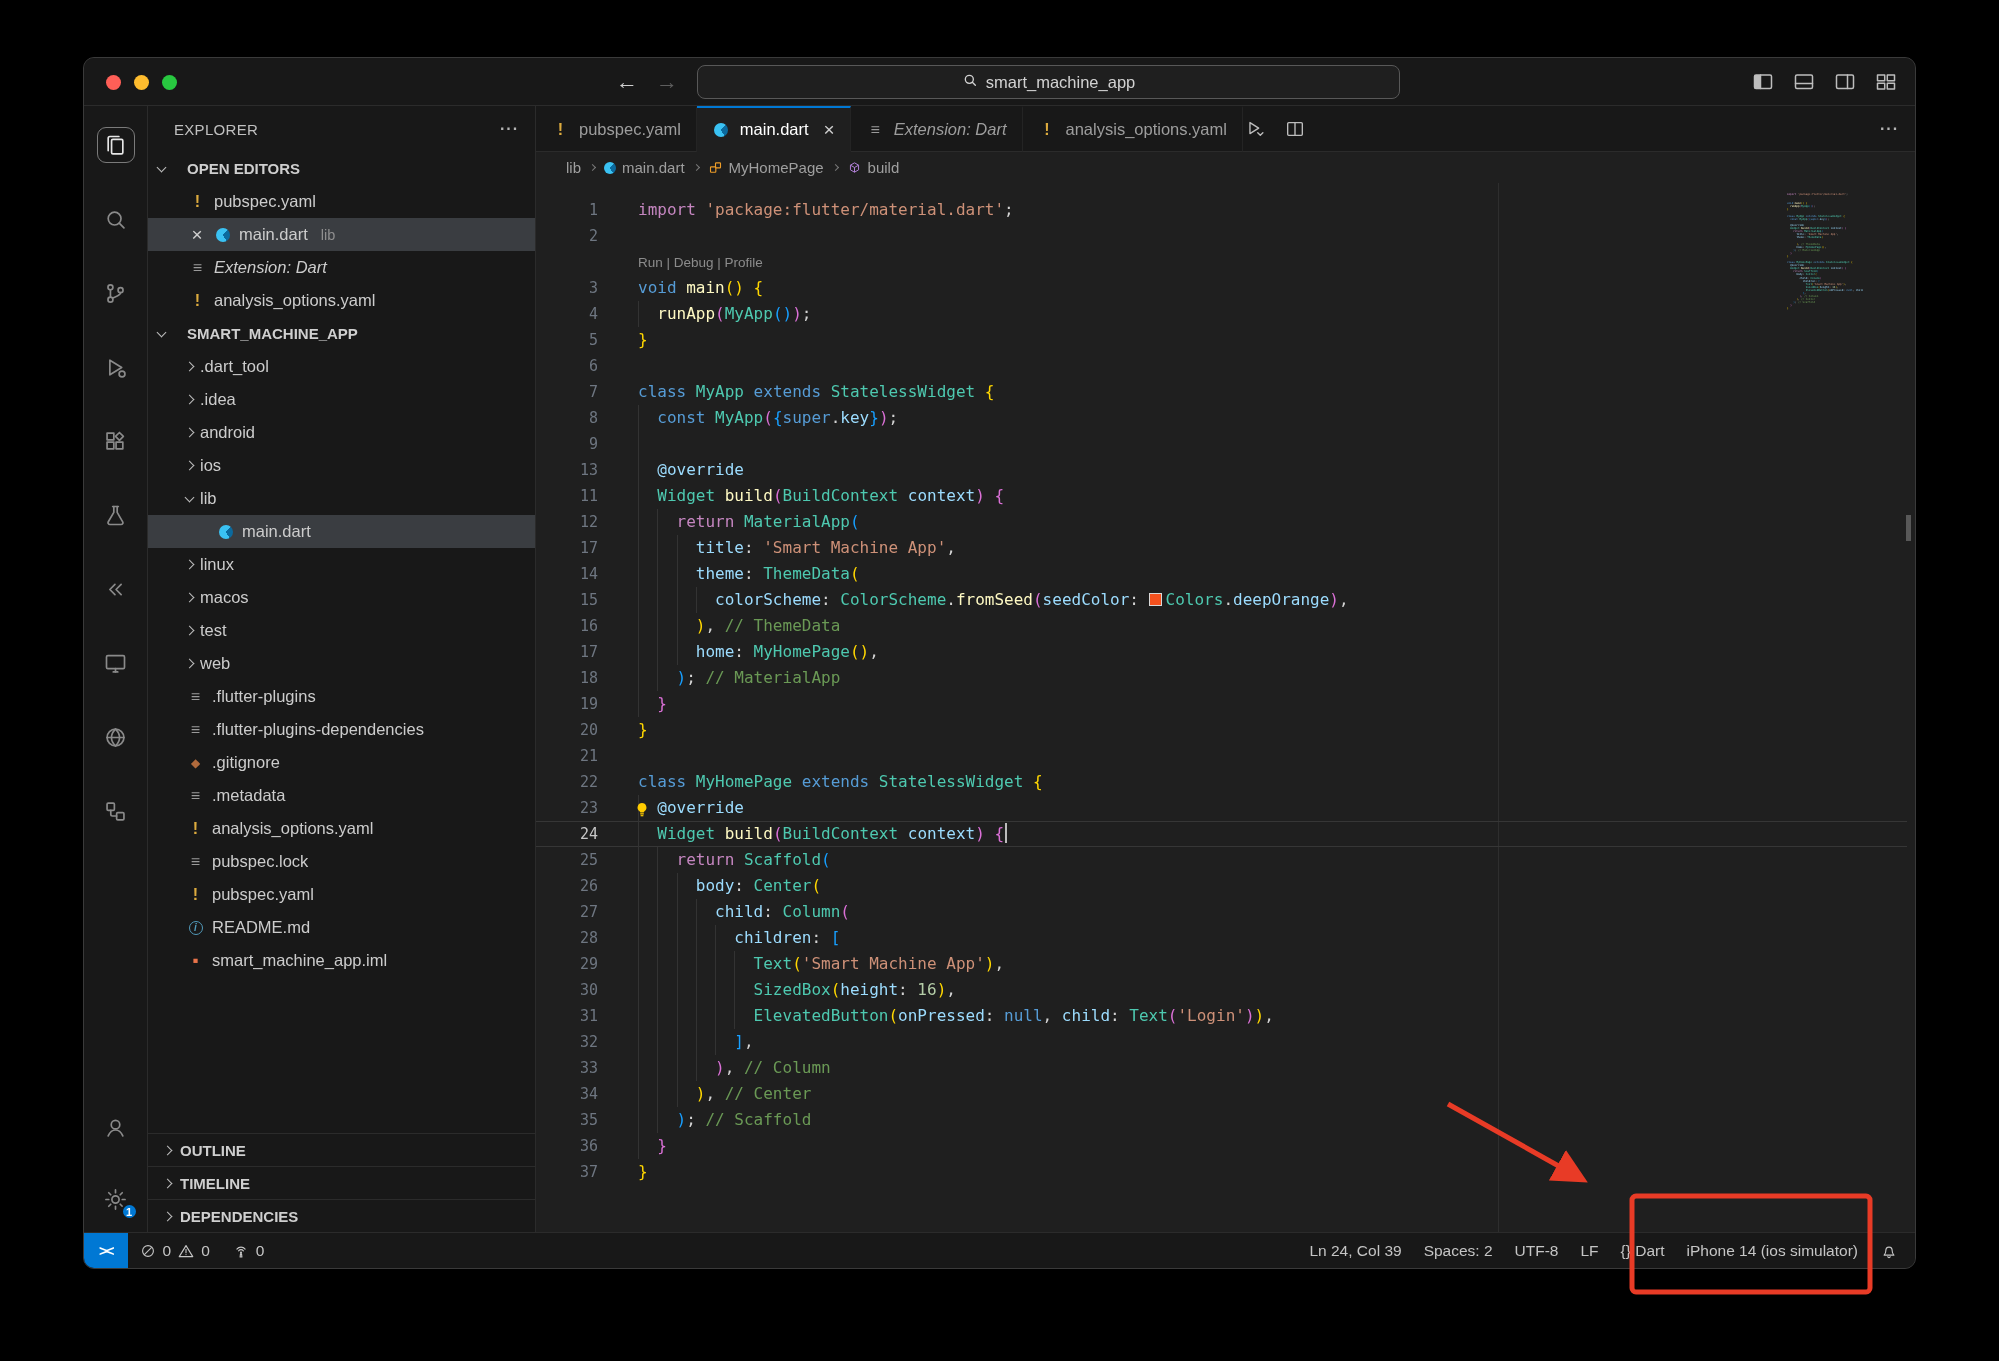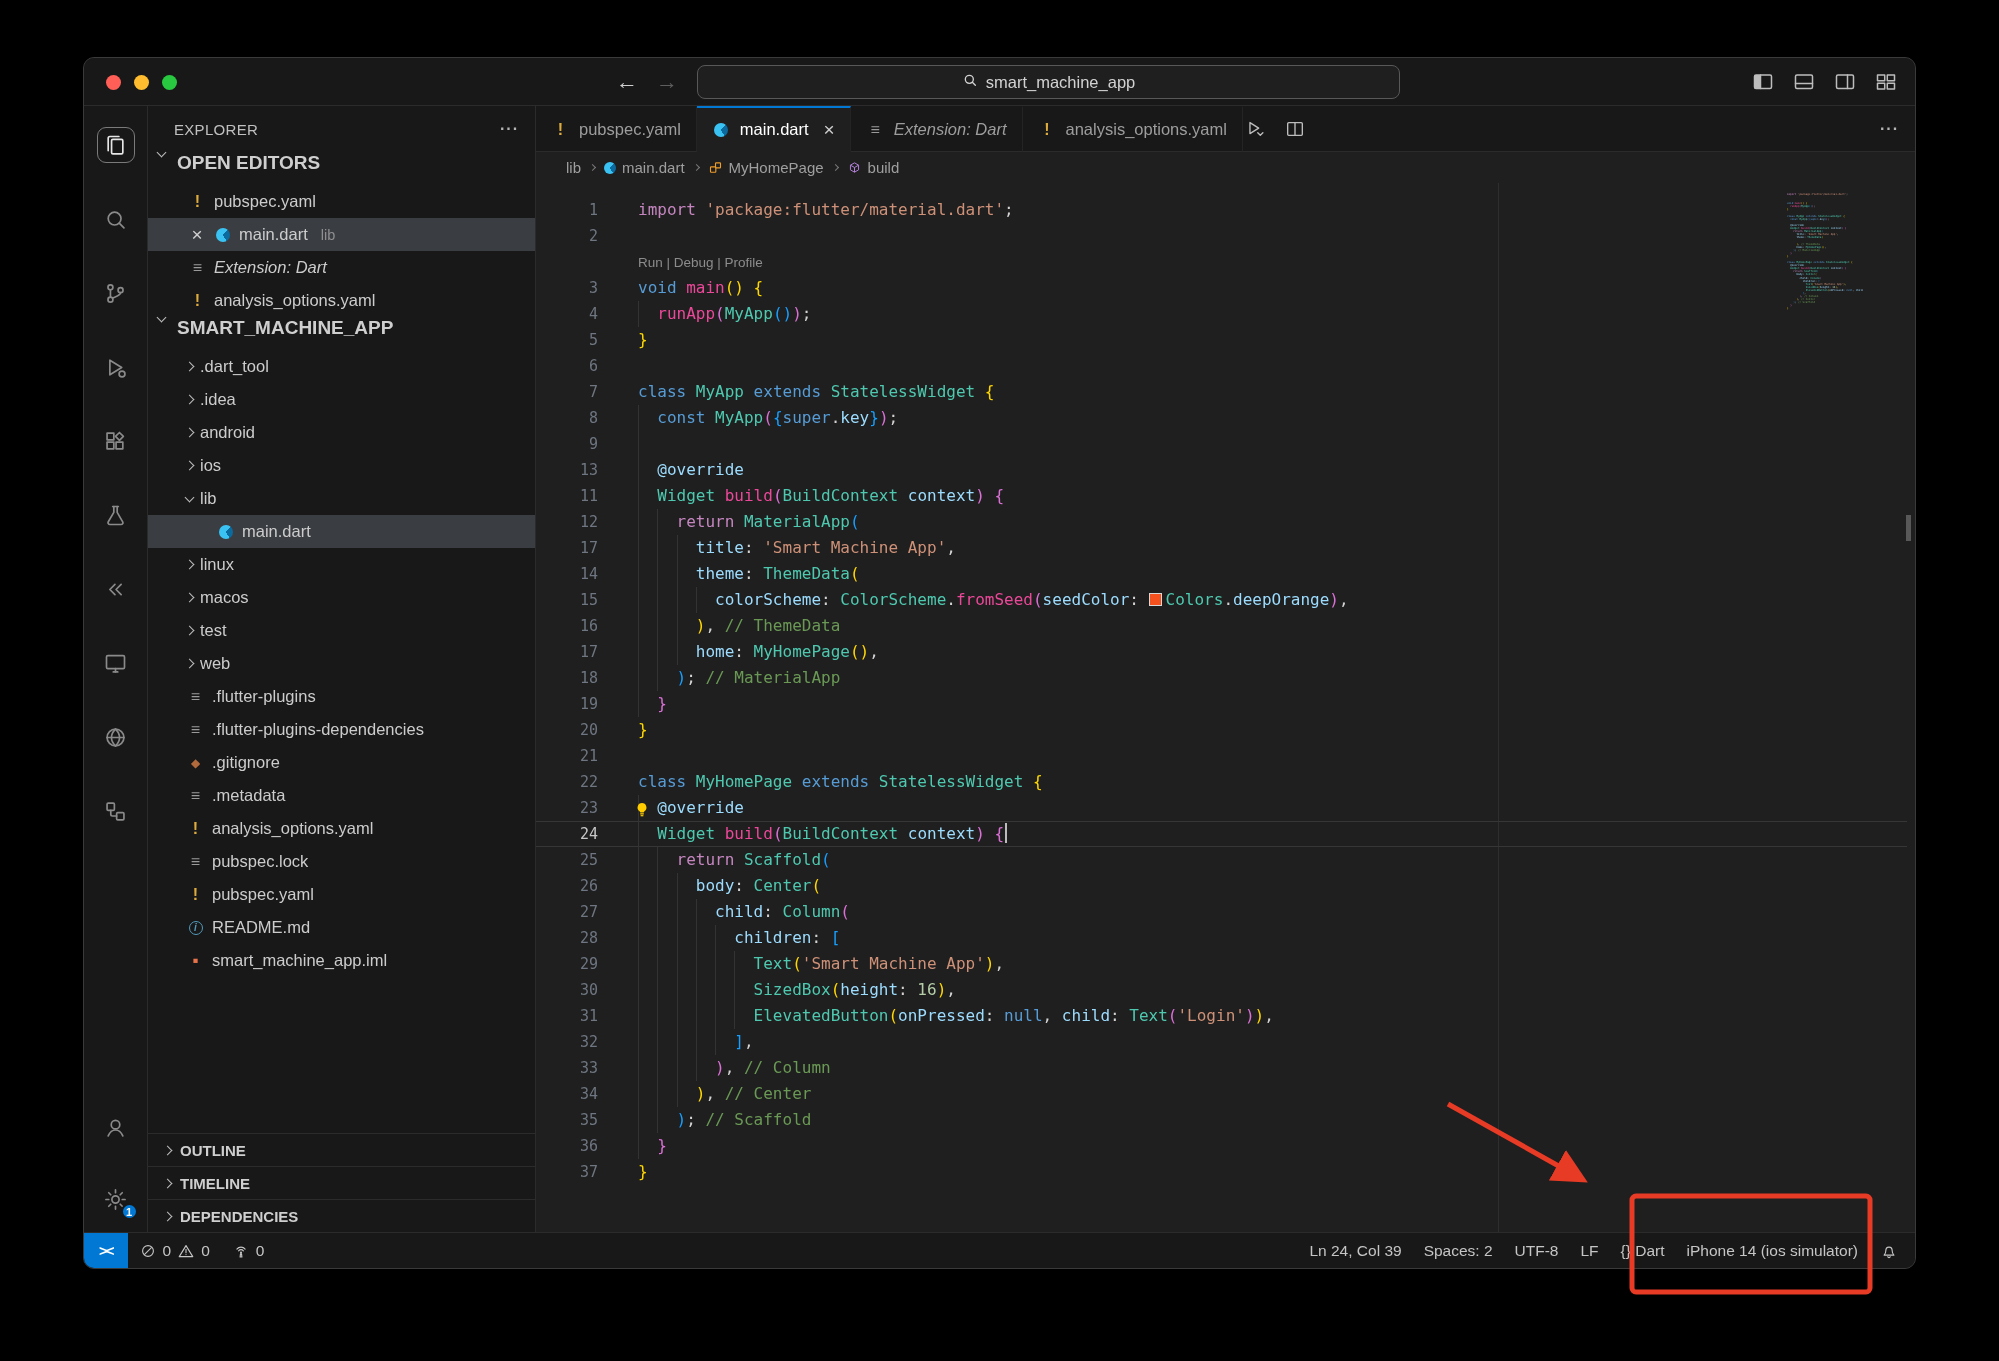--- a/index.html
+++ b/index.html
@@ -22,21 +22,21 @@
   .activitybar{width:64px;background:#181818;border-right:1px solid #2b2b2b;display:flex;flex-direction:column;align-items:center;gap:40px;padding-top:22px;flex:none}
   .ab-item{position:relative;width:36px;height:34px;display:flex;align-items:center;justify-content:center;color:#8a8a8a}
   .ab-item svg{width:27px;height:27px}
   .ab-item.active{color:#e6e6e6;outline:1px solid #7a7a7a;border-radius:8px}
   .ab-bottom{margin-top:auto;display:flex;flex-direction:column;gap:38px;align-items:center;padding-bottom:16px}
   .badge{position:absolute;right:-4px;bottom:-4px;background:#0078d4;color:#fff;font-size:11px;width:17px;height:17px;border-radius:50%;display:flex;align-items:center;justify-content:center;border:2px solid #181818;font-weight:700}
   
   .sidebar{width:388px;background:#181818;border-right:1px solid #2b2b2b;display:flex;flex-direction:column;flex:none;overflow:hidden}
   .sidebar-header{height:46px;flex:none;display:flex;align-items:center;padding:0 16px 0 26px;font-size:15px;color:#c0c0c0;letter-spacing:.3px}
   .more-dots{margin-left:auto;color:#b5b5b5;font-weight:700;letter-spacing:1px;font-size:16px}
-  .side-section-header{height:33px;display:flex;align-items:flex-start;gap:12px;padding-left:10px;font-weight:700;font-size:19px;color:#cfcfcf}
+  .side-section-header{height:33px;display:flex;align-items:center;gap:22px;padding-left:10px;font-weight:700;font-size:15px;color:#cfcfcf}
   .chev{display:inline-block;width:7px;height:7px;border-right:1.7px solid #bdbdbd;border-bottom:1.7px solid #bdbdbd;flex:none}
   .chev-r{transform:rotate(-45deg)}
   .chev-d{transform:rotate(45deg);margin-top:-3px}
   .oe-row,.tree-row{height:33px;display:flex;align-items:center;gap:7px;font-size:16.5px;color:#cccccc;padding-left:40px;cursor:default}
   .tree-row{padding-left:38px}
   .active-row{background:#3a3d41}
   .row-close{width:18px;text-align:center;font-size:19px;color:#d0d0d0;flex:none}
   .row-label{white-space:nowrap}
   .row-desc{color:#8f8f8f;font-size:14.5px;margin-left:6px}
   .italic{font-style:italic}
@@ -64,21 +64,21 @@
   .bc-item .g-dart{width:12px;height:12px}
   .bc-sep{display:inline-block;width:5px;height:5px;border-right:1.5px solid #7a7a7a;border-bottom:1.5px solid #7a7a7a;transform:rotate(-45deg)}
   .code-wrap{position:relative;flex:1;overflow:hidden;background:#1f1f1f}
   #code-lines{position:absolute;top:14px;left:0;right:8px}
   .code-line{position:relative;height:26px;display:flex;font:16px/26px "DejaVu Sans Mono",monospace;white-space:pre}
   .code-line.current{box-shadow:inset 0 1px 0 #363636,inset 0 -1px 0 #363636}
   .ln{width:62px;text-align:right;color:#6e7681;font-size:15px;flex:none}
   .current .ln{color:#c6c6c6}
   .code-text{margin-left:40px;position:relative;white-space:pre;flex:1}
   .guide{position:absolute;top:0;bottom:0;width:1px;background:#333}
-  .tk-k{color:#569CD6}.tk-kc{color:#C586C0}.tk-t{color:#4EC9B0}.tk-f{color:#ec4899}
+  .tk-k{color:#569CD6}.tk-kc{color:#C586C0}.tk-t{color:#4EC9B0}.tk-f{color:#fef9c3}
   .tk-s{color:#CE9178}.tk-c{color:#6A9955}.tk-v{color:#9CDCFE}.tk-n{color:#B5CEA8}
   .tk-p{color:#d4d4d4}.tk-b1{color:#FFD700}.tk-b2{color:#DA70D6}.tk-b3{color:#179FFF}
   .swatch{display:inline-block;width:13px;height:13px;background:#f4511e;border:1px solid #d8d8d8;margin:0 4px -1px 0}
   .cursor{display:inline-block;width:2px;height:20px;background:#bcbcbc;vertical-align:-4px;margin-left:1px}
   .lens{color:#8c8c8c;font:13.5px/26px "Liberation Sans","DejaVu Sans",sans-serif}
   .bulb{position:absolute;left:-4px;top:5px;width:16px;height:16px}
   .ruler{position:absolute;left:962px;top:0;bottom:0;width:1px;background:#2e2e2e}
   #minimap{position:absolute;top:10px;left:1207px;width:120px;overflow:hidden;padding-left:4px}
   .mini-line{height:3.1px;font:2.6px/3.1px "DejaVu Sans Mono",monospace;white-space:pre;overflow:hidden}
   .overview-mark{position:absolute;right:4px;top:332px;width:5px;height:26px;background:#585858}

